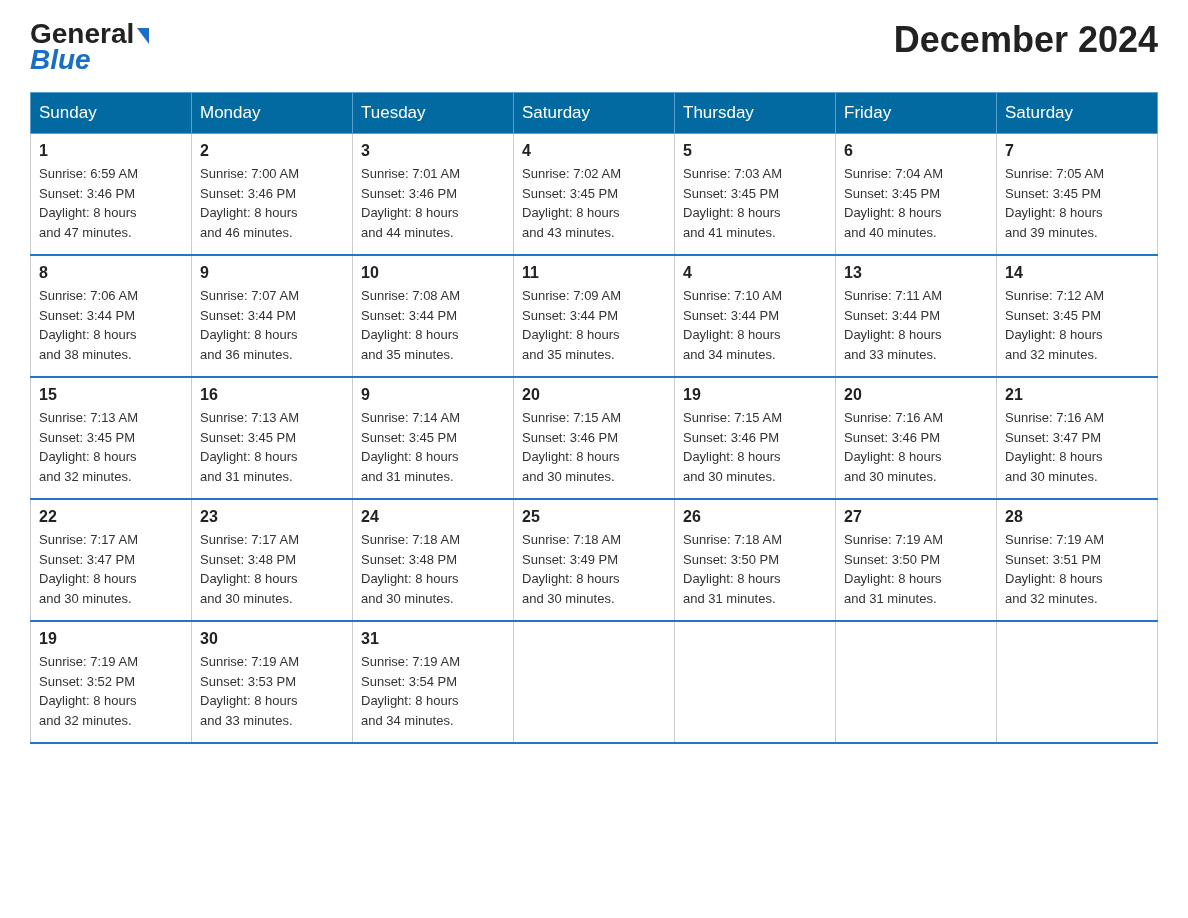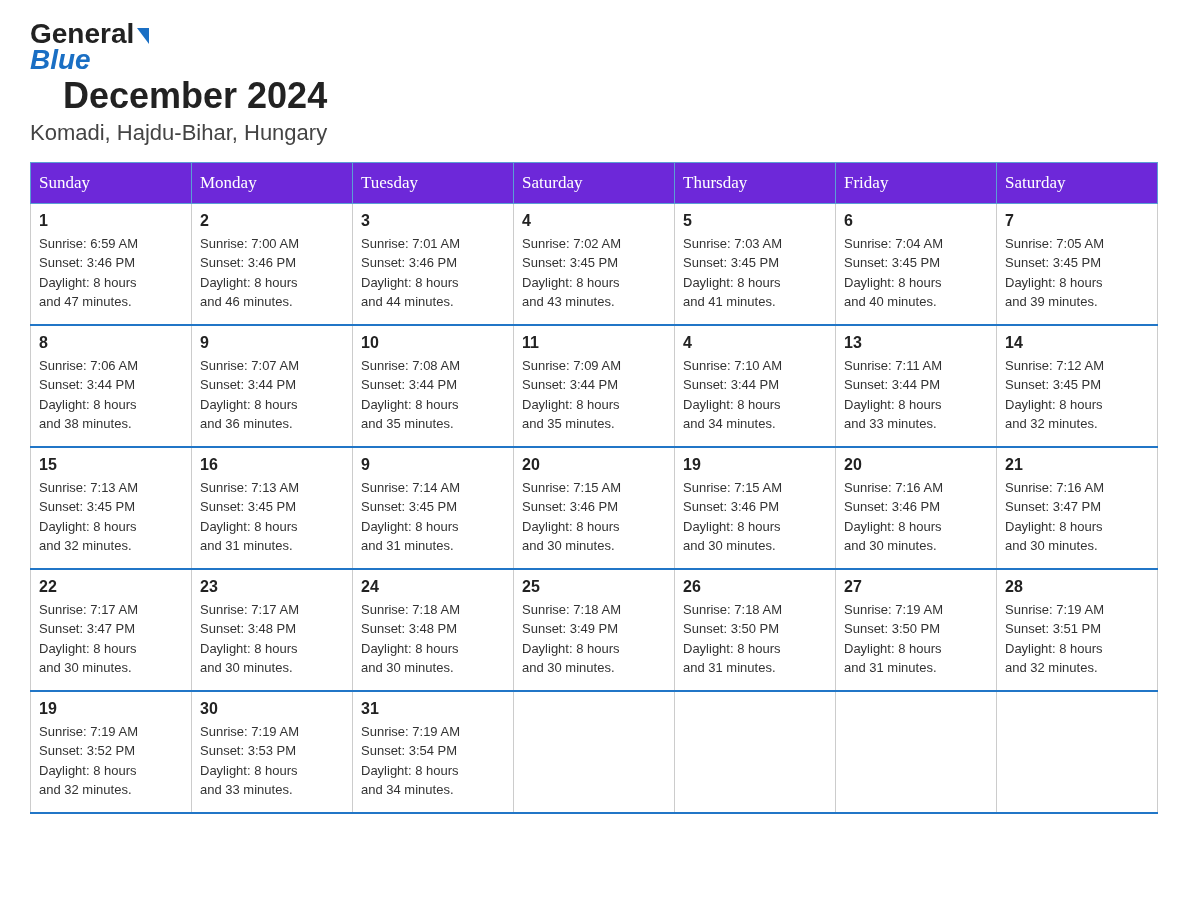--- a/index.html
+++ b/index.html
@@ -8,21 +8,20 @@
       background: #fff;
       width: 1188px;
       min-height: 918px;
       padding: 20px 30px;
     }
     .header {
       display: flex;
       justify-content: space-between;
       align-items: flex-start;
       margin-bottom: 16px;
-      flex-direction: column;
     }
     .logo {
       display: flex;
       flex-direction: column;
       align-items: flex-start;
     }
     .logo-text {
       font-size: 28px;
       font-weight: bold;
       color: #222;
@@ -48,28 +47,27 @@
       font-size: 22px;
       color: #444;
       margin-top: 4px;
     }
     .calendar-table {
       width: 100%;
       border-collapse: collapse;
       table-layout: fixed;
     }
     .calendar-table th {
-      background-color: #6d28d9;
+      background-color: #0369a1;
       color: #fff;
       font-size: 17px;
       font-weight: normal;
       padding: 10px 8px;
       text-align: left;
       border: 1px solid #5a9fd4;
-      font-family: Liberation Serif, serif;
     }
     .calendar-table td {
       vertical-align: top;
       padding: 8px 8px 12px 8px;
       border: 1px solid #ccc;
       font-size: 13px;
       color: #333;
       height: 110px;
     }
     .calendar-table tr td {
@@ -96,21 +94,20 @@
 
 <div class="header">
   <div class="logo">
     <div class="logo-text">
       General<span style="display:inline-block;width:0;height:0;border-left:12px solid transparent;border-right:0px solid transparent;border-top:16px solid #1a6fc4;margin-left:3px;vertical-align:middle;"></span>
     </div>
     <div class="logo-line2">Blue</div>
   </div>
   <div class="title-block">
     <div class="month-title">December 2024</div>
-    <div class="location-title">Komadi, Hajdu-Bihar, Hungary</div>
   </div>
 </div>
 
 <table class="calendar-table">
   <thead>
     <tr>
       <th>Sunday</th>
       <th>Monday</th>
       <th>Tuesday</th>
       <th>Saturday</th>

